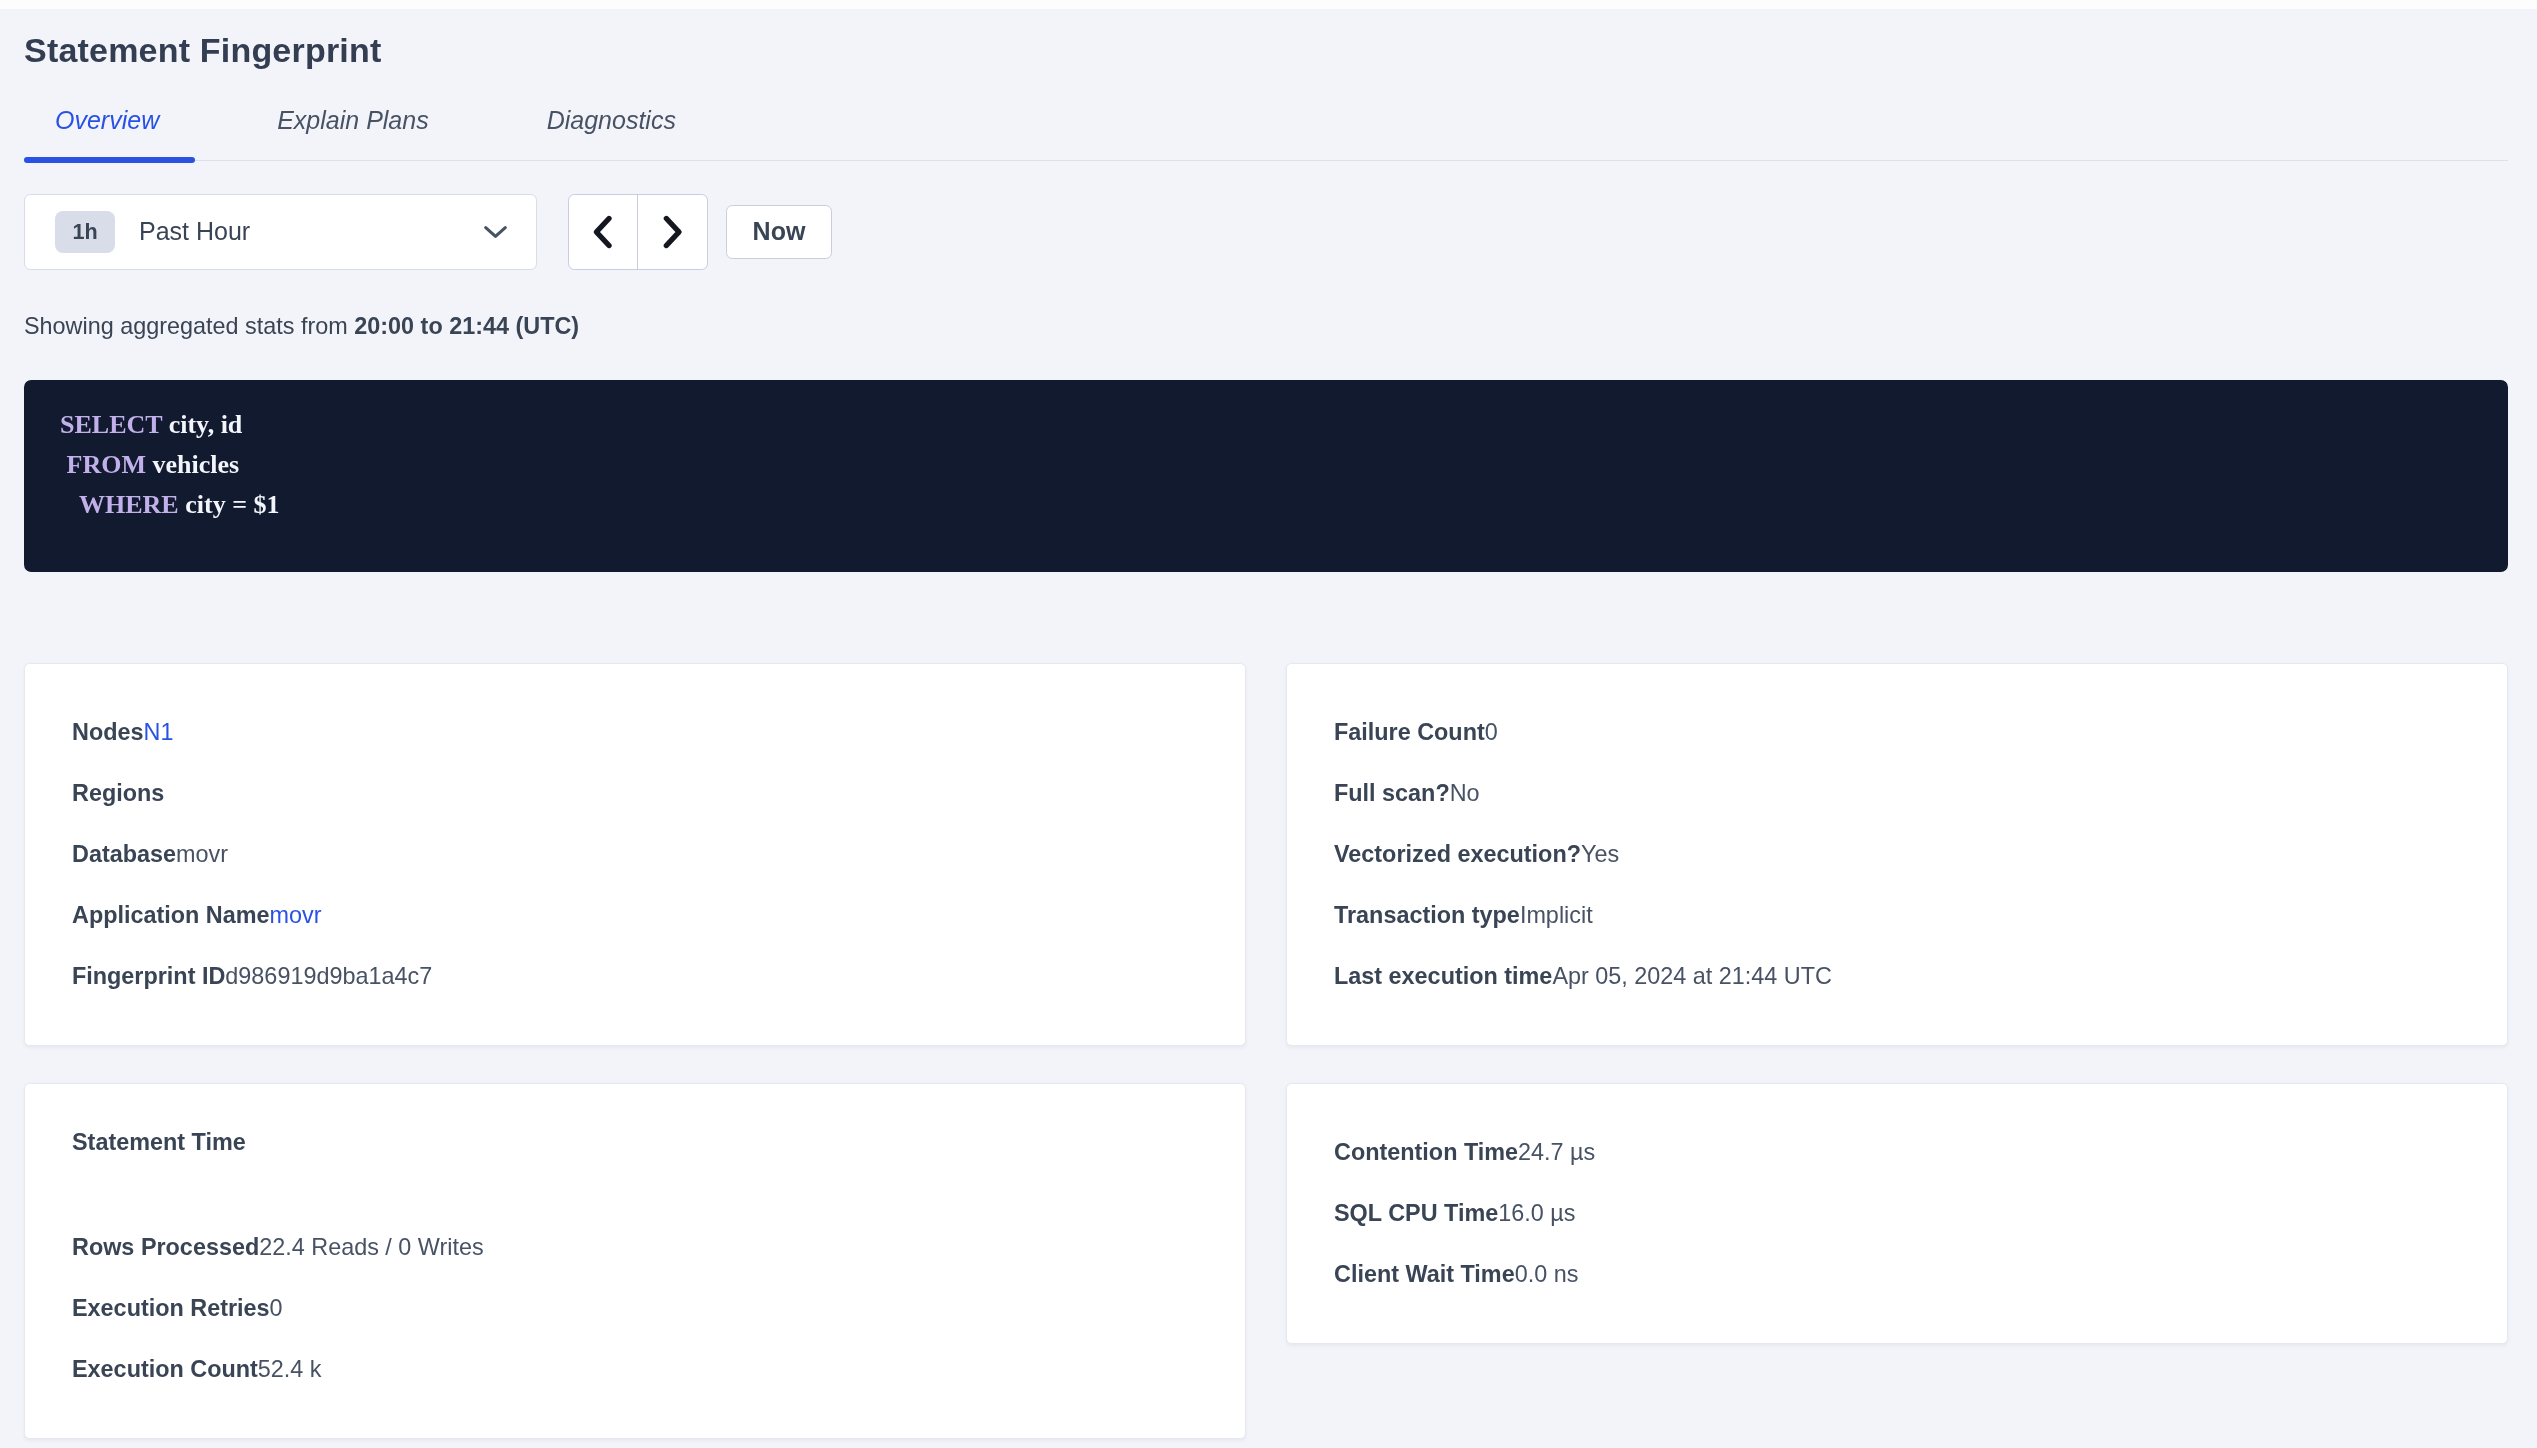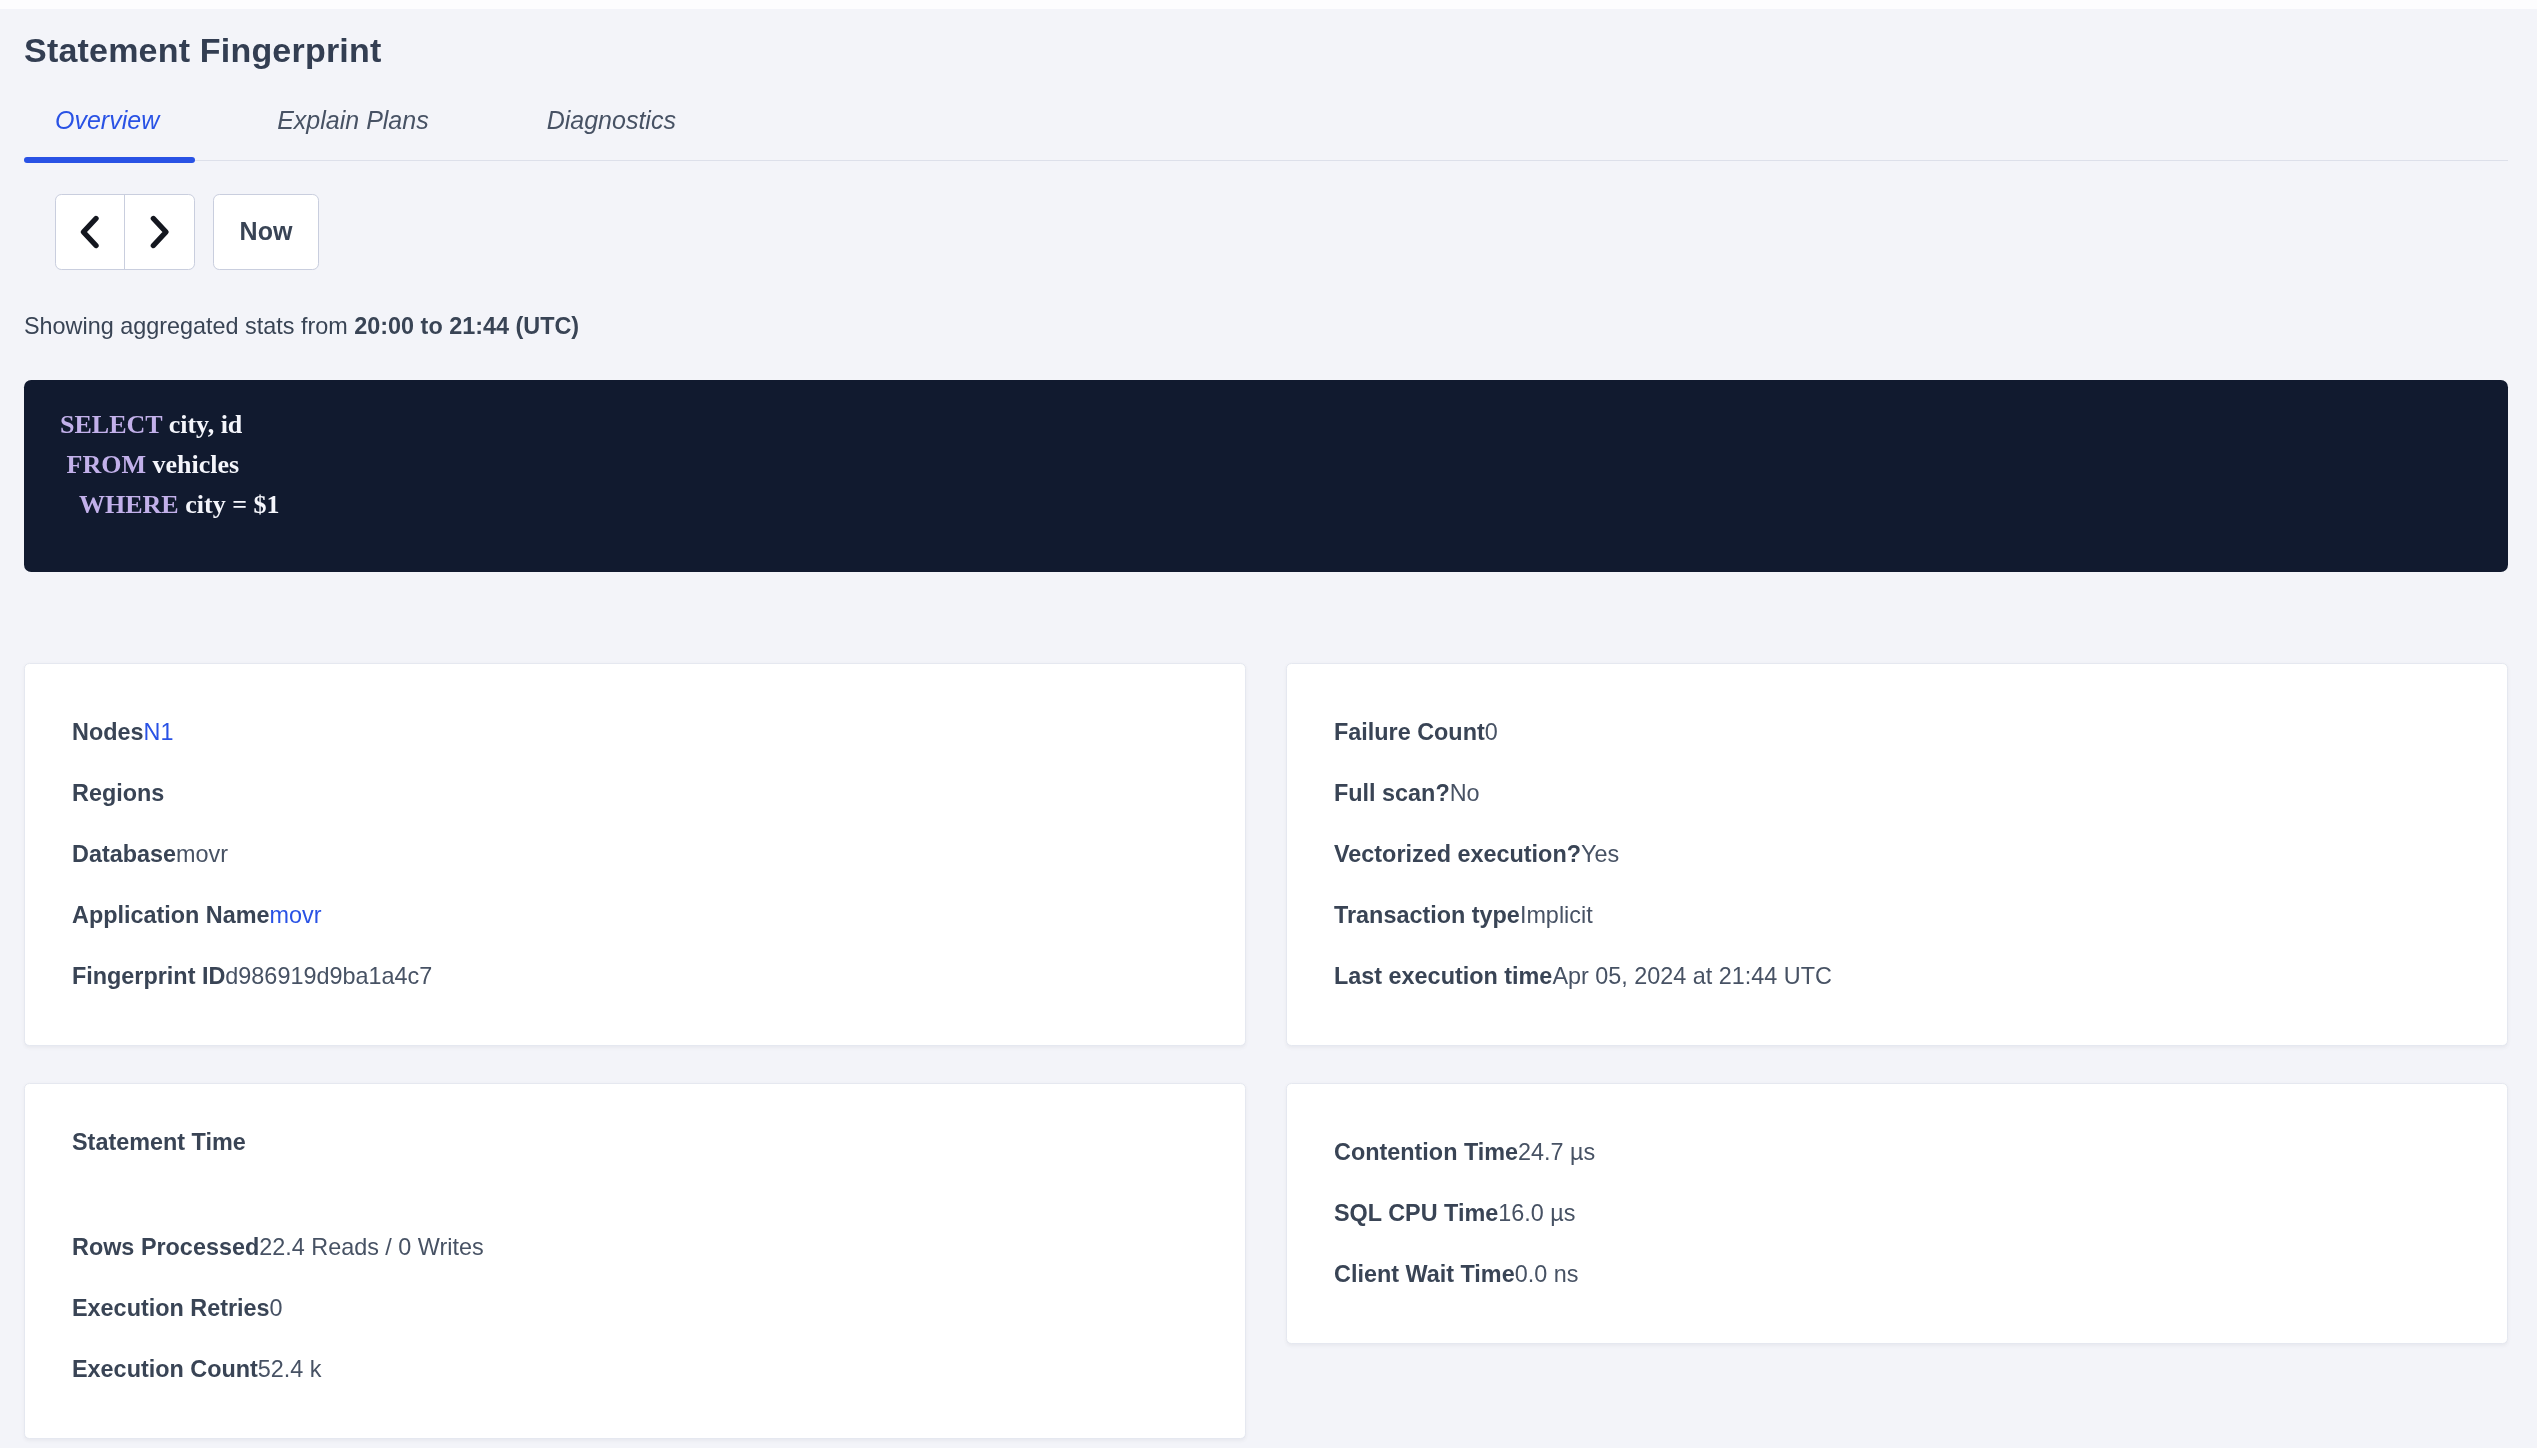--- a/index.html
+++ b/index.html
@@ -79,21 +79,21 @@
   }
   .arrow-btn {
     width:69px;
     display:flex; align-items:center; justify-content:center;
     cursor:pointer;
   }
   .arrow-btn:first-child { border-right:0.9px solid #c9cede; }
 
   .now-btn {
     margin-left:18px;
-    width:106px; height:76px;
+    width:106px; height:54px;
     background:#ffffff;
     border:0.9px solid #c9cede;
     border-radius:6.3px;
     display:flex; align-items:center; justify-content:center;
     font-size:25px; font-weight:700; color:#394455;
     cursor:pointer;
   }
 
   .stats-line { margin-top:43px; font-size:23.4px; color:#394455; }
   .stats-line b { font-weight:700; }
@@ -153,20 +153,27 @@
   <h1 class="page-title">Statement Fingerprint</h1>
 
   <div class="tabs-bar">
     <div class="tab active">Overview</div>
     <div class="tab">Explain Plans</div>
     <div class="tab">Diagnostics</div>
     <div class="tab-underline"></div>
   </div>
 
   <div class="toolbar">
+    <div class="range-dropdown">
+      <span class="interval-badge">1h</span>
+      <span class="range-label">Past Hour</span>
+      <svg class="dd-chevron" width="27" height="16" viewBox="0 0 30 18">
+        <polyline points="4,4 15,14 26,4" fill="none" stroke="#475264" stroke-width="3.5" stroke-linecap="round" stroke-linejoin="round"></polyline>
+      </svg>
+    </div>
 
     <div class="arrow-group">
       <div class="arrow-btn">
         <svg width="23.4" height="36" viewBox="0 0 26 40">
           <polyline points="20,5 6,20 20,35" fill="none" stroke="#14171f" stroke-width="6" stroke-linecap="round" stroke-linejoin="round"></polyline>
         </svg>
       </div>
       <div class="arrow-btn">
         <svg width="23.4" height="36" viewBox="0 0 26 40">
           <polyline points="6,5 20,20 6,35" fill="none" stroke="#14171f" stroke-width="6" stroke-linecap="round" stroke-linejoin="round"></polyline>

